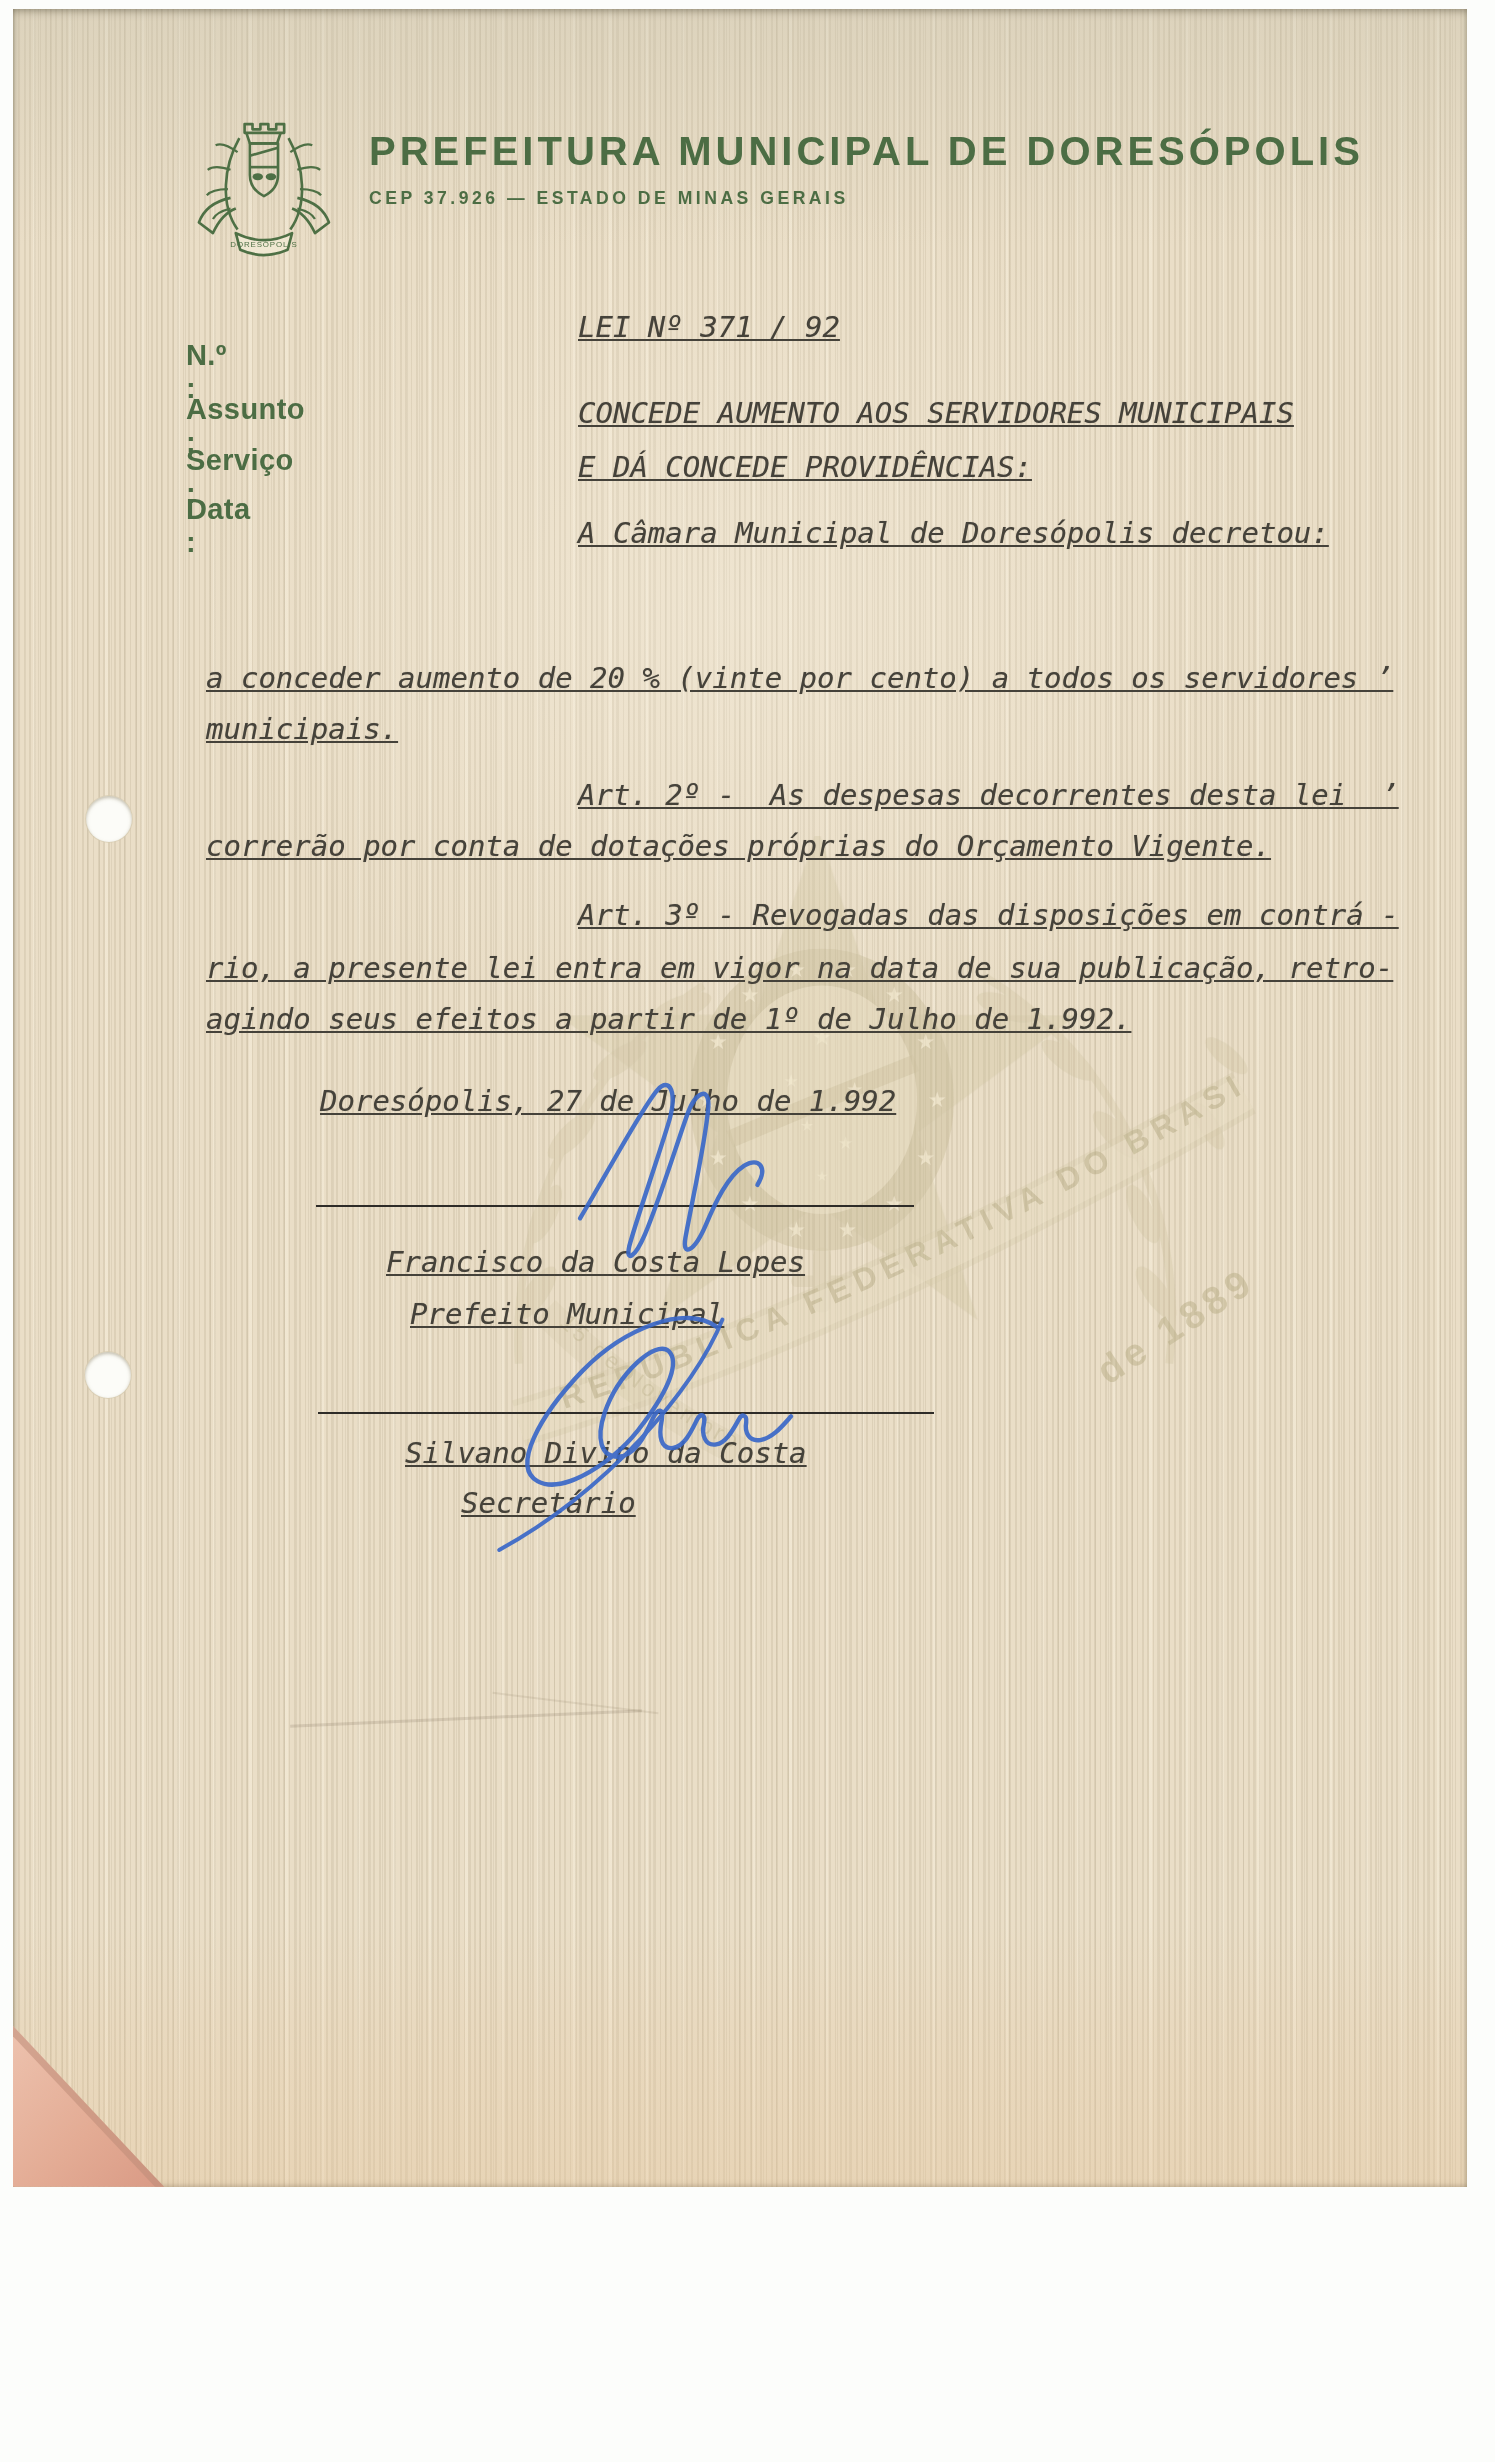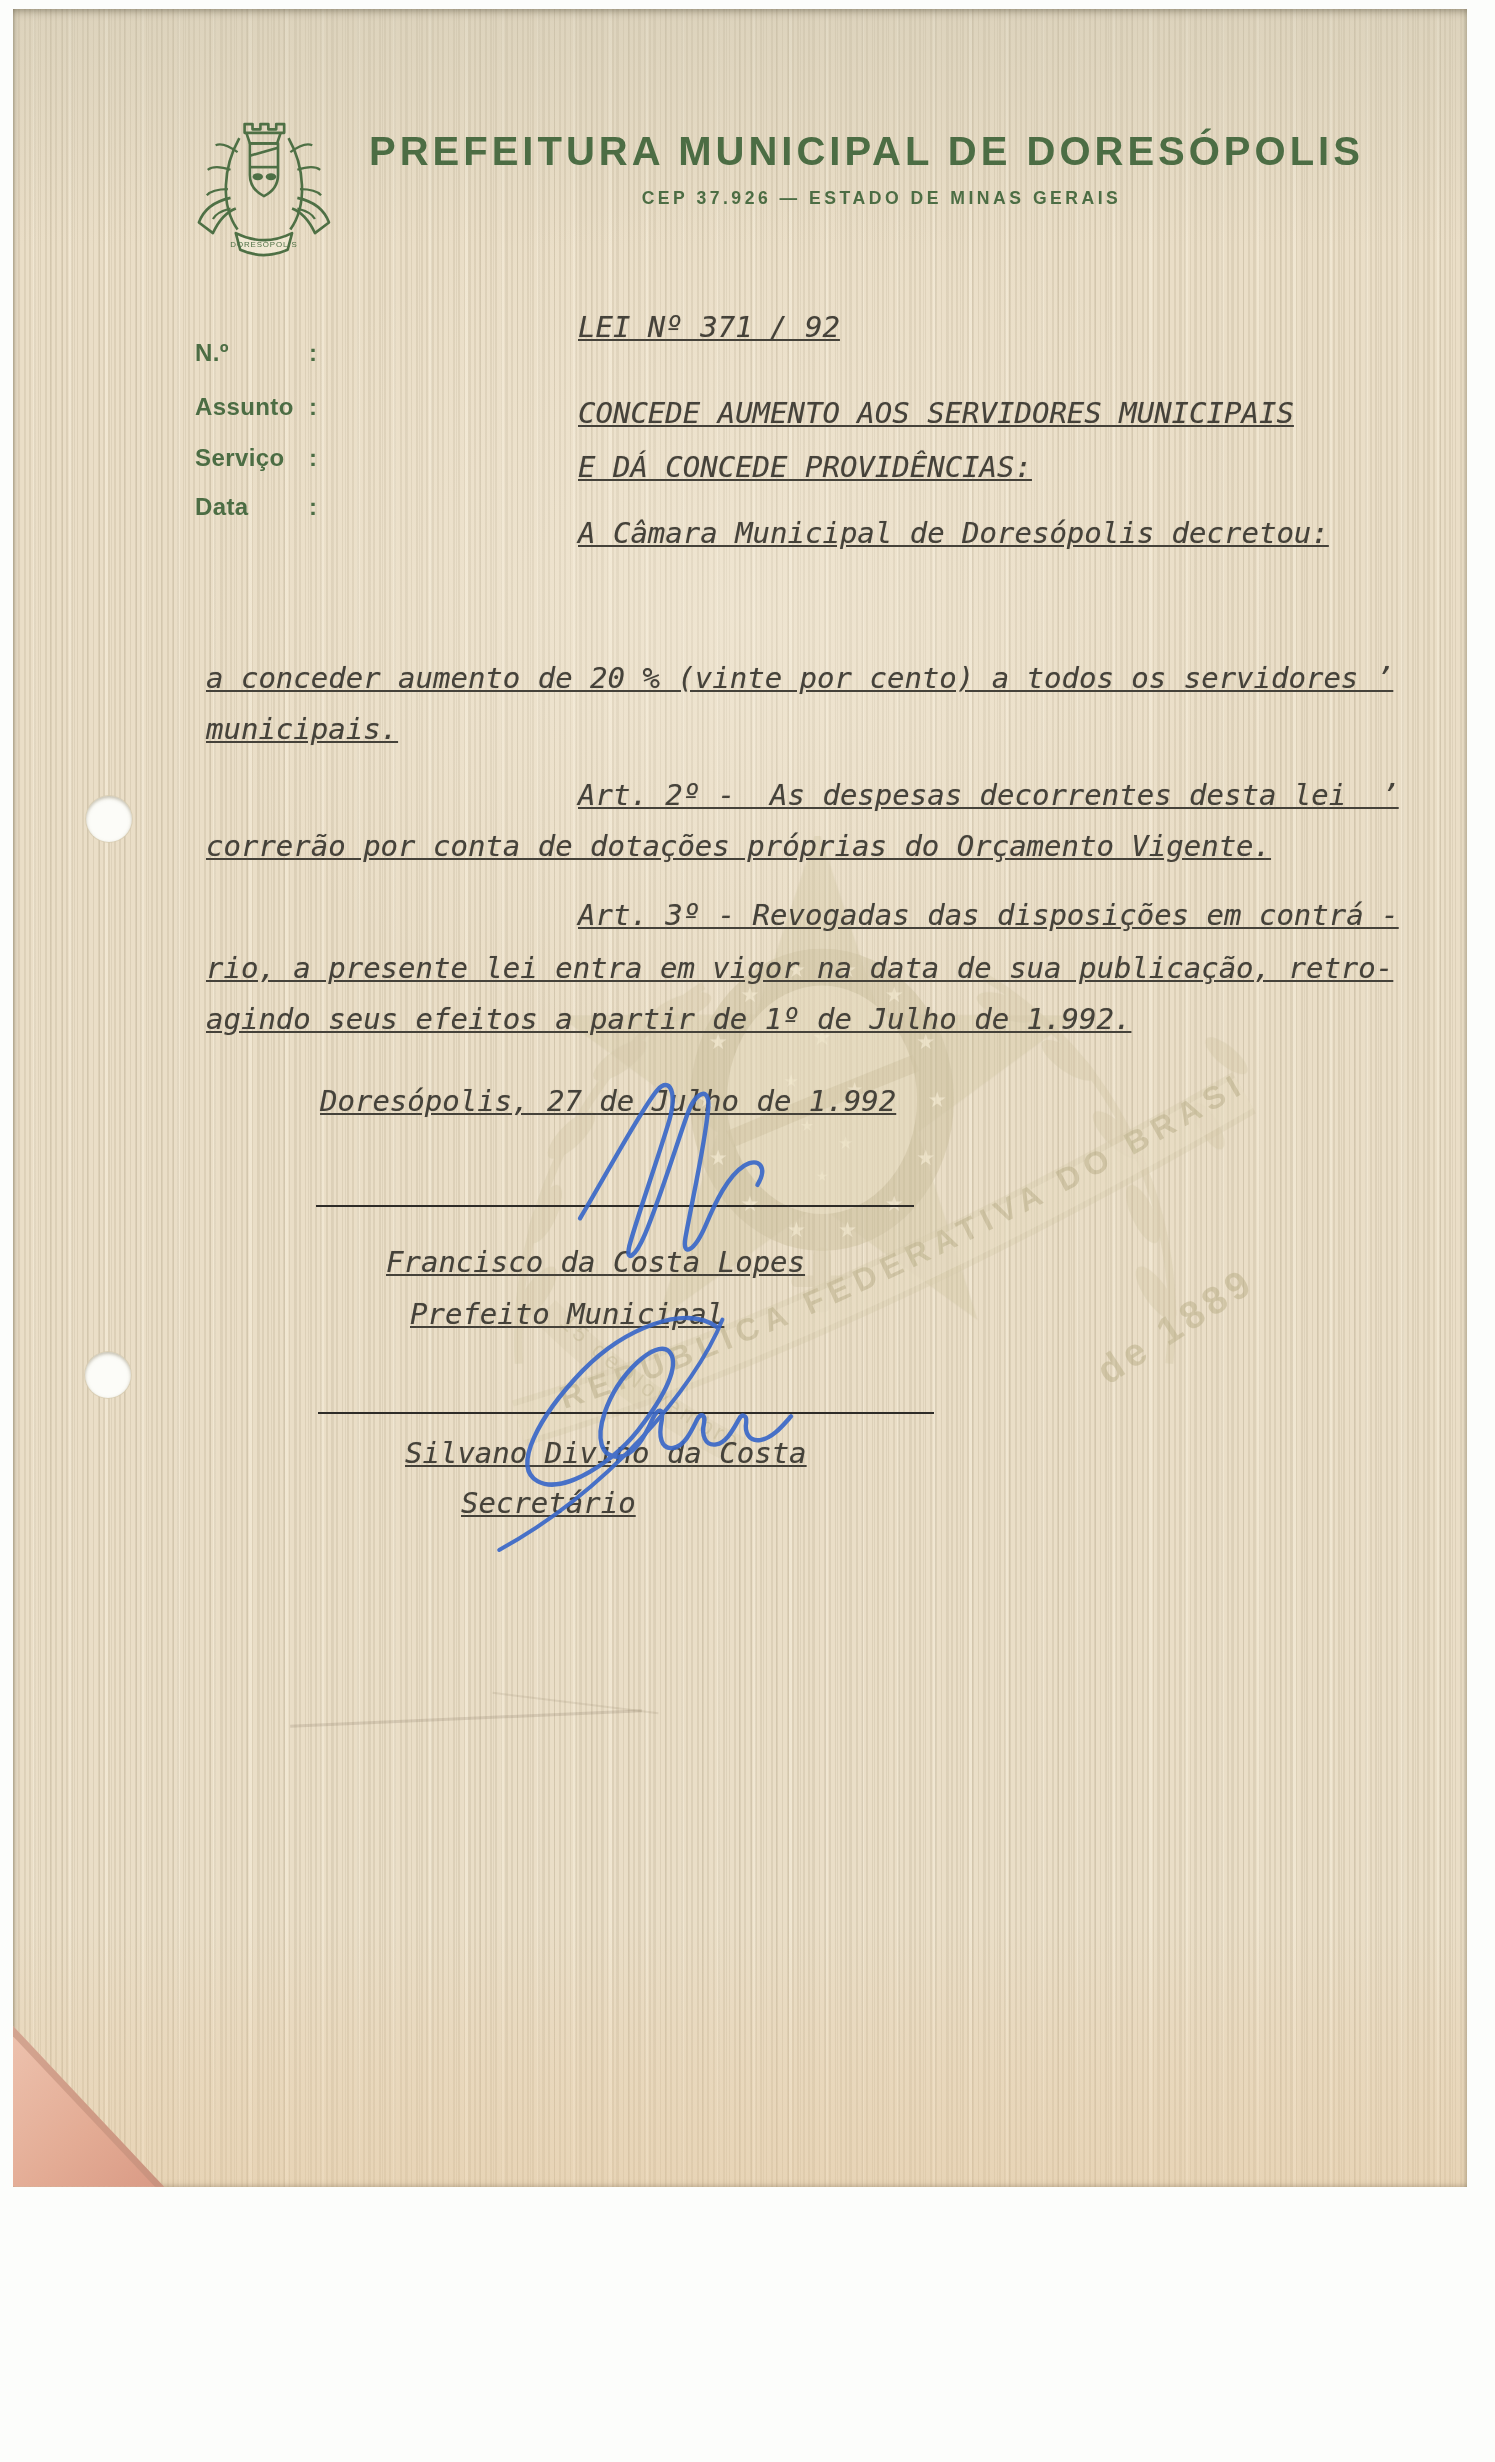--- a/index.html
+++ b/index.html
@@ -26,26 +26,26 @@
       inset 0 -4.4px 7px -4.4px rgba(130,112,85,.45);
   }
   
   .emblem{position:absolute;left:156px;top:106px;width:189px;height:150px;z-index:3;}
   .lh-title{
     position:absolute;left:356px;top:120px;width:1033px;z-index:3;
     font-weight:bold;font-size:40px;letter-spacing:4px;color:#4c6d44;
     font-family:"Liberation Sans",sans-serif;white-space:nowrap;
   }
   .lh-sub{
-    position:absolute;left:356px;top:179px;width:1025px;z-index:3;text-align:center;
+    position:absolute;left:356px;top:179px;width:1025px;z-index:3;text-align:left;
     font-weight:bold;font-size:17.6px;letter-spacing:3.5px;color:#4c6d44;white-space:pre;
   }
   
-  .ref-row{position:absolute;left:182px;z-index:3;display:flex;color:#4c6d44;
-    font-weight:bold;font-size:24px;letter-spacing:0.4px;}
+  .ref-row{position:absolute;left:173px;z-index:3;display:flex;color:#4c6d44;
+    font-weight:bold;font-size:29px;letter-spacing:0.4px;flex-direction:column;}
   .ref-row .lbl{width:114px;}
   
   .tw{
     position:absolute;z-index:3;white-space:pre;
     font:italic 29px "DejaVu Sans Mono",monospace;
     color:#45423a;text-shadow:0 0 0.9px rgba(62,58,48,.35);text-decoration:underline;
   }
   .sig-line{position:absolute;height:2.6px;background:#2e2c28;z-index:3;}
   .sig-svg{position:absolute;z-index:4;}
   

